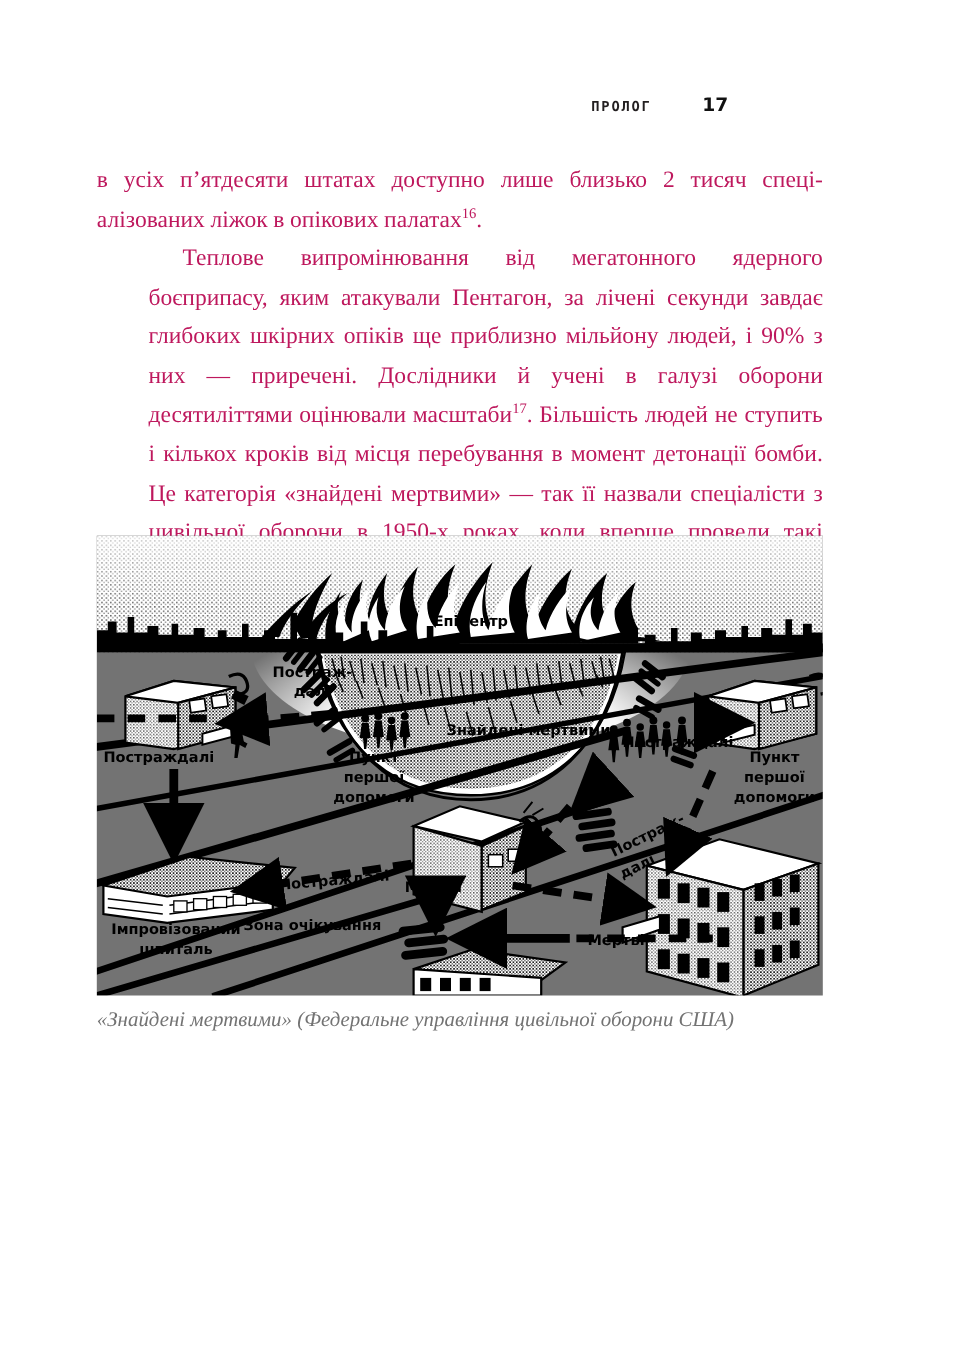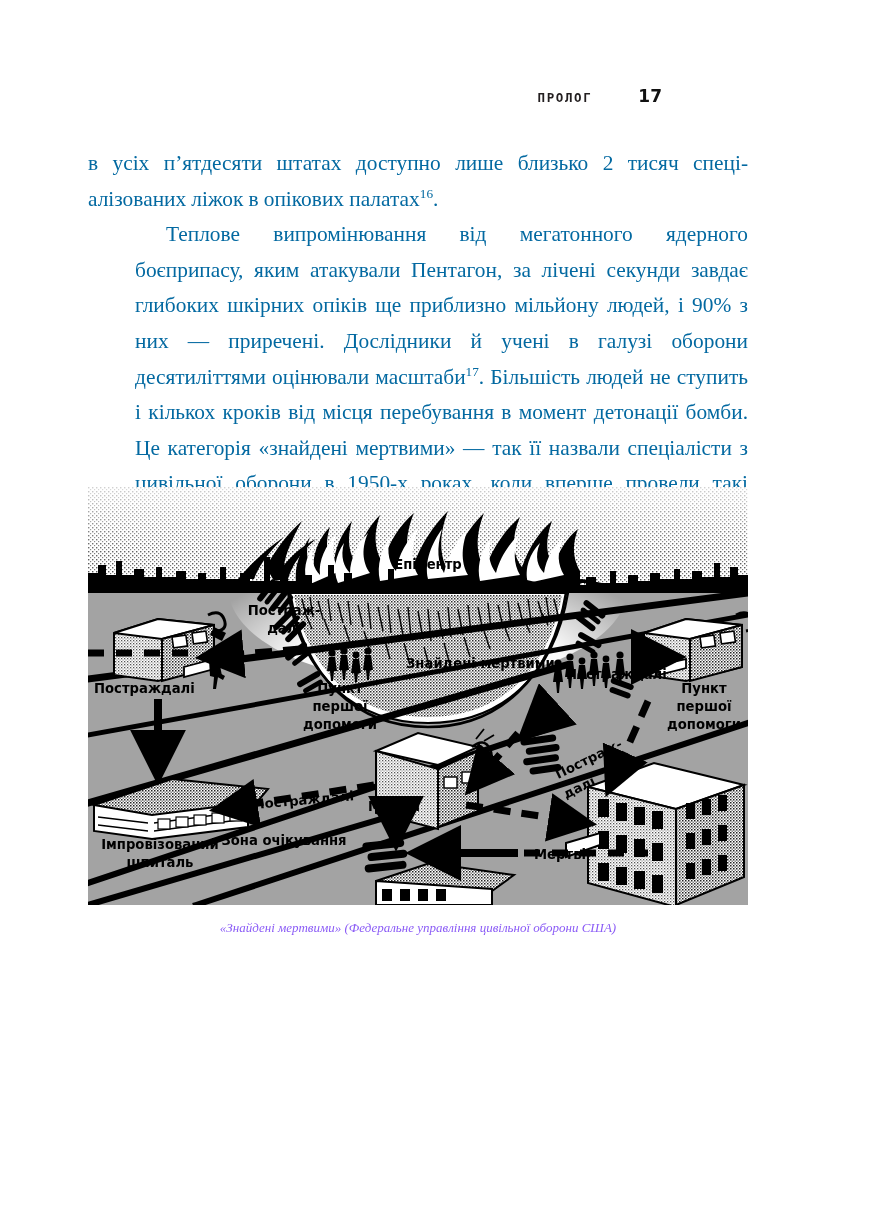--- a/index.html
+++ b/index.html
@@ -56,21 +56,21 @@
   #para-top { top: 146px; }
   #para-bottom { top: 982px; }
 
   p.body {
     margin: 0;
     font-size: 21.4px;
     line-height: 35.6px;
     text-align: justify;
     text-align-last: left;
     word-spacing: -0.2px;
-    color: #0369a1;
+    color: #be185d;
     hyphens: manual;
   }
   p.body.indent { text-indent: 31px; margin-left: 47px; }
   sup {
     font-size: 0.62em;
     vertical-align: super;
     line-height: 0;
   }
 
   
@@ -78,32 +78,31 @@
     position: absolute;
     left: 88px;
     top: 487px;
     width: 660px;
     margin: 0;
   }
   .fig-frame {
     position: relative;
     width: 660px;
     height: 418px;
-    background: #a3a3a3;
+    background: #737373;
     overflow: hidden;
   }
   .fig-frame svg { display: block; }
 
   figcaption.fig-caption {
     margin-top: 12px;
-    text-align: center;
     font-style: italic;
-    font-size: 13px;
+    font-size: 19px;
     line-height: 22px;
-    color: #8b5cf6;
+    color: #737373;
   }
 
   
   .dlabel {
     font-family: "DejaVu Sans", "Liberation Sans", sans-serif;
     font-weight: 700;
     fill: #000;
     font-size: 13.2px;
   }
 </style>

